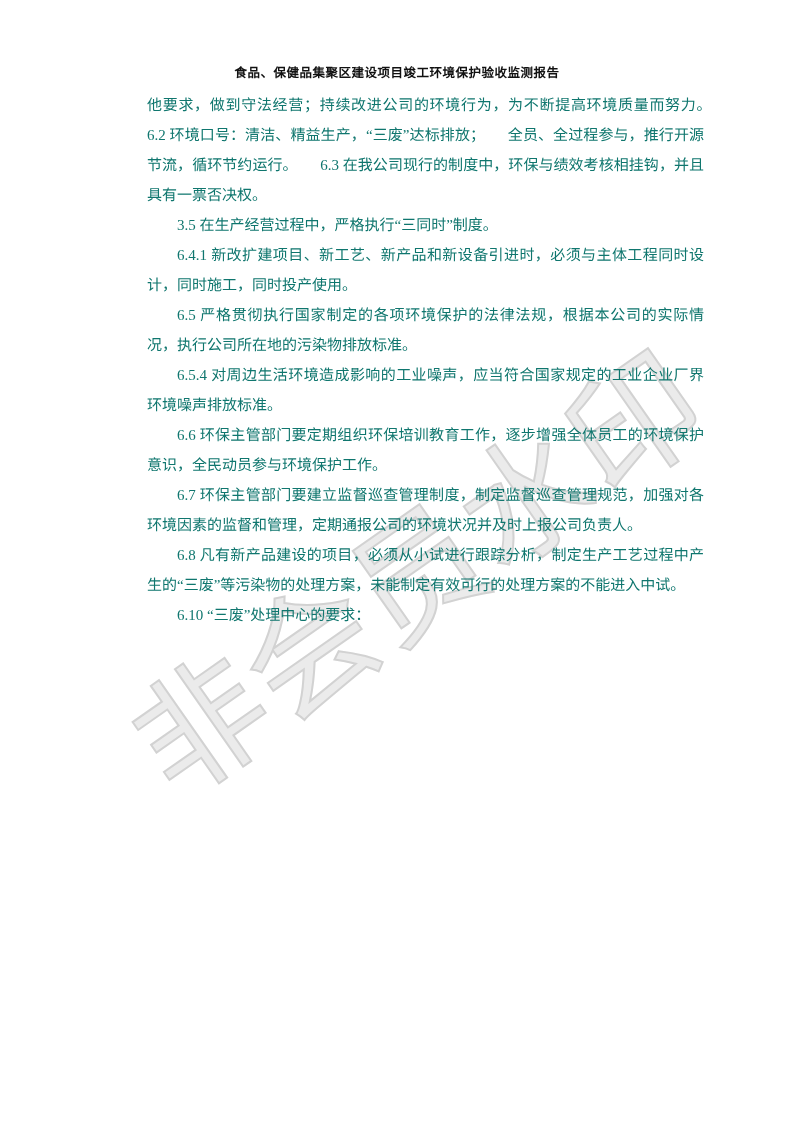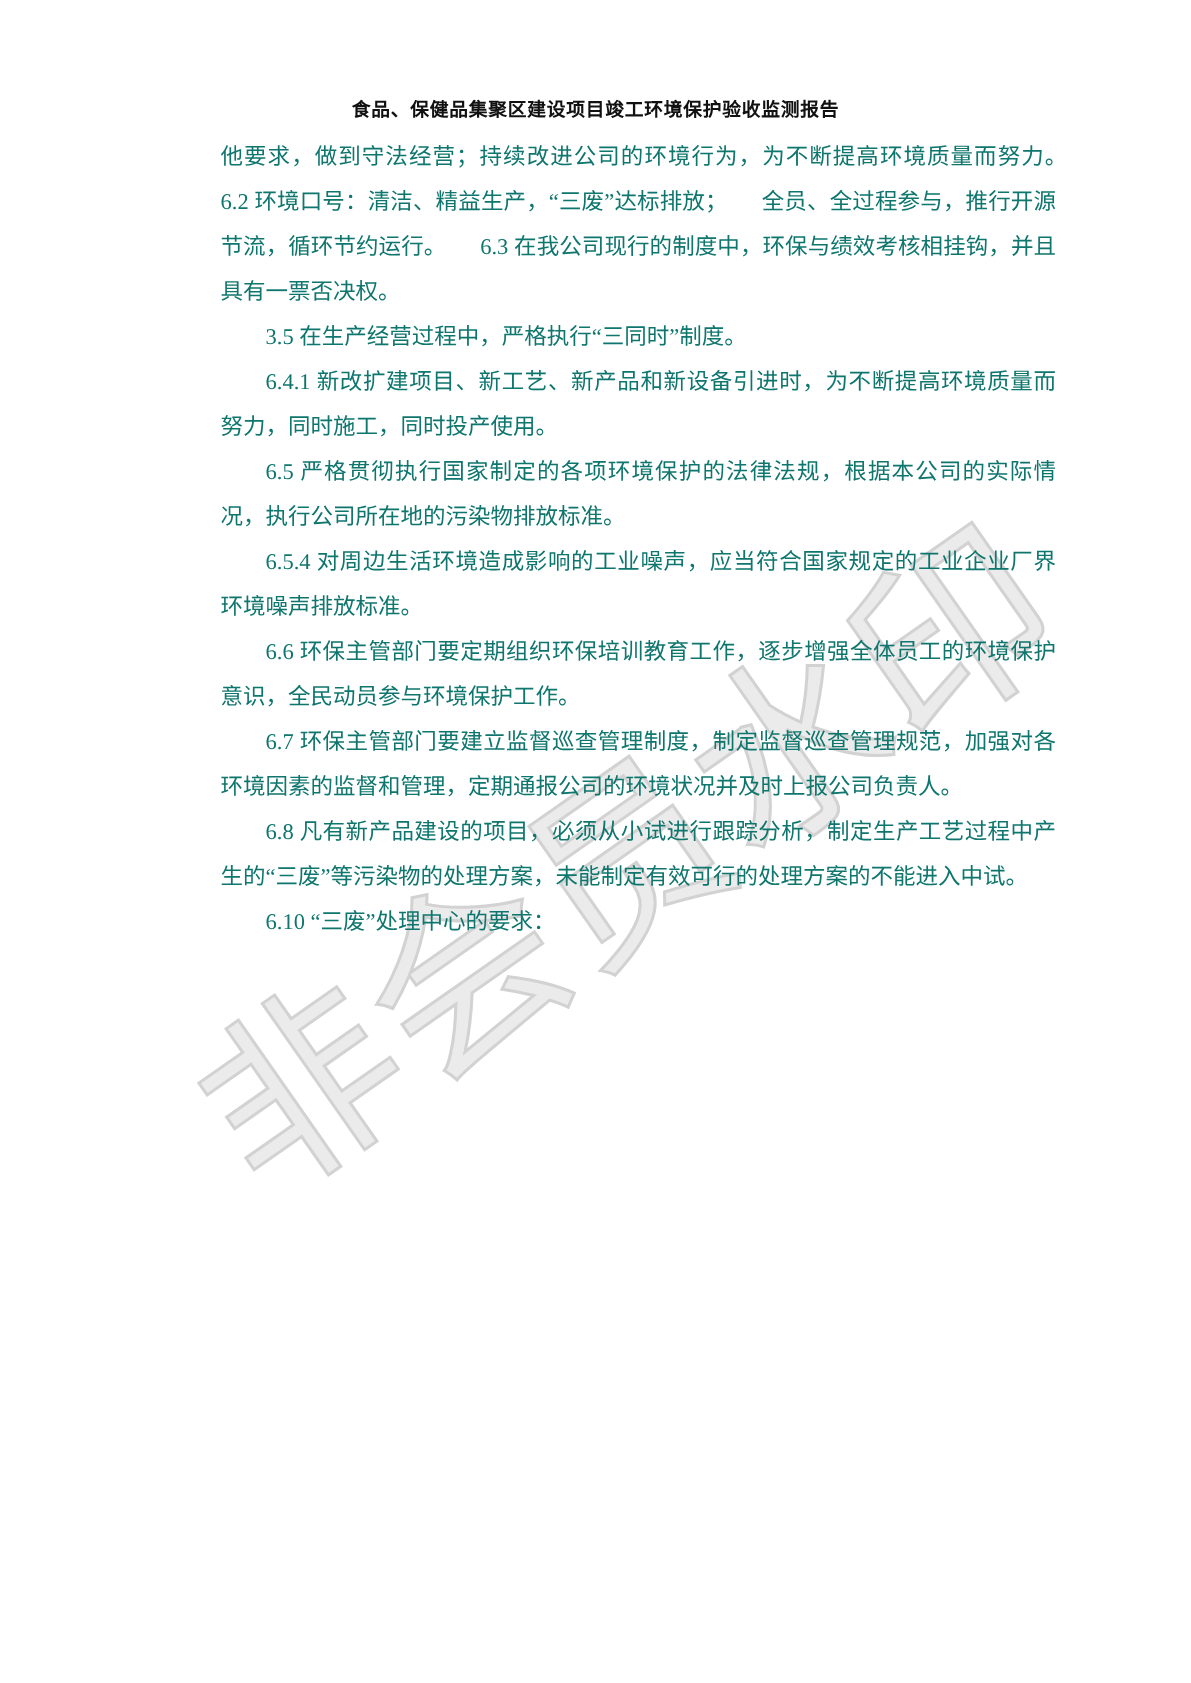--- a/index.html
+++ b/index.html
@@ -60,21 +60,21 @@
 
 <div class="page">
 
   <div class="watermark">非会员水印</div>
 
   <div class="doc-title">食品、保健品集聚区建设项目竣工环境保护验收监测报告</div>
 
   <div class="body-text">
     <p class="no-indent">他要求，做到守法经营；持续改进公司的环境行为，为不断提高环境质量而努力。　　6.2 环境口号：清洁、精益生产，“三废”达标排放；　　全员、全过程参与，推行开源节流，循环节约运行。　　6.3 在我公司现行的制度中，环保与绩效考核相挂钩，并且具有一票否决权。</p>
     <p>3.5 在生产经营过程中，严格执行“三同时”制度。</p>
-    <p>6.4.1 新改扩建项目、新工艺、新产品和新设备引进时，为不断提高环境质量而努力，同时施工，同时投产使用。</p>
+    <p>6.4.1 新改扩建项目、新工艺、新产品和新设备引进时，必须与主体工程同时设计，同时施工，同时投产使用。</p>
     <p>6.5 严格贯彻执行国家制定的各项环境保护的法律法规，根据本公司的实际情况，执行公司所在地的污染物排放标准。</p>
     <p>6.5.4 对周边生活环境造成影响的工业噪声，应当符合国家规定的工业企业厂界环境噪声排放标准。</p>
     <p>6.6 环保主管部门要定期组织环保培训教育工作，逐步增强全体员工的环境保护意识，全民动员参与环境保护工作。</p>
     <p>6.7 环保主管部门要建立监督巡查管理制度，制定监督巡查管理规范，加强对各环境因素的监督和管理，定期通报公司的环境状况并及时上报公司负责人。</p>
     <p>6.8 凡有新产品建设的项目，必须从小试进行跟踪分析，制定生产工艺过程中产生的“三废”等污染物的处理方案，未能制定有效可行的处理方案的不能进入中试。</p>
     <p>6.10 “三废”处理中心的要求：</p>
   </div>
 
 </div>
 

